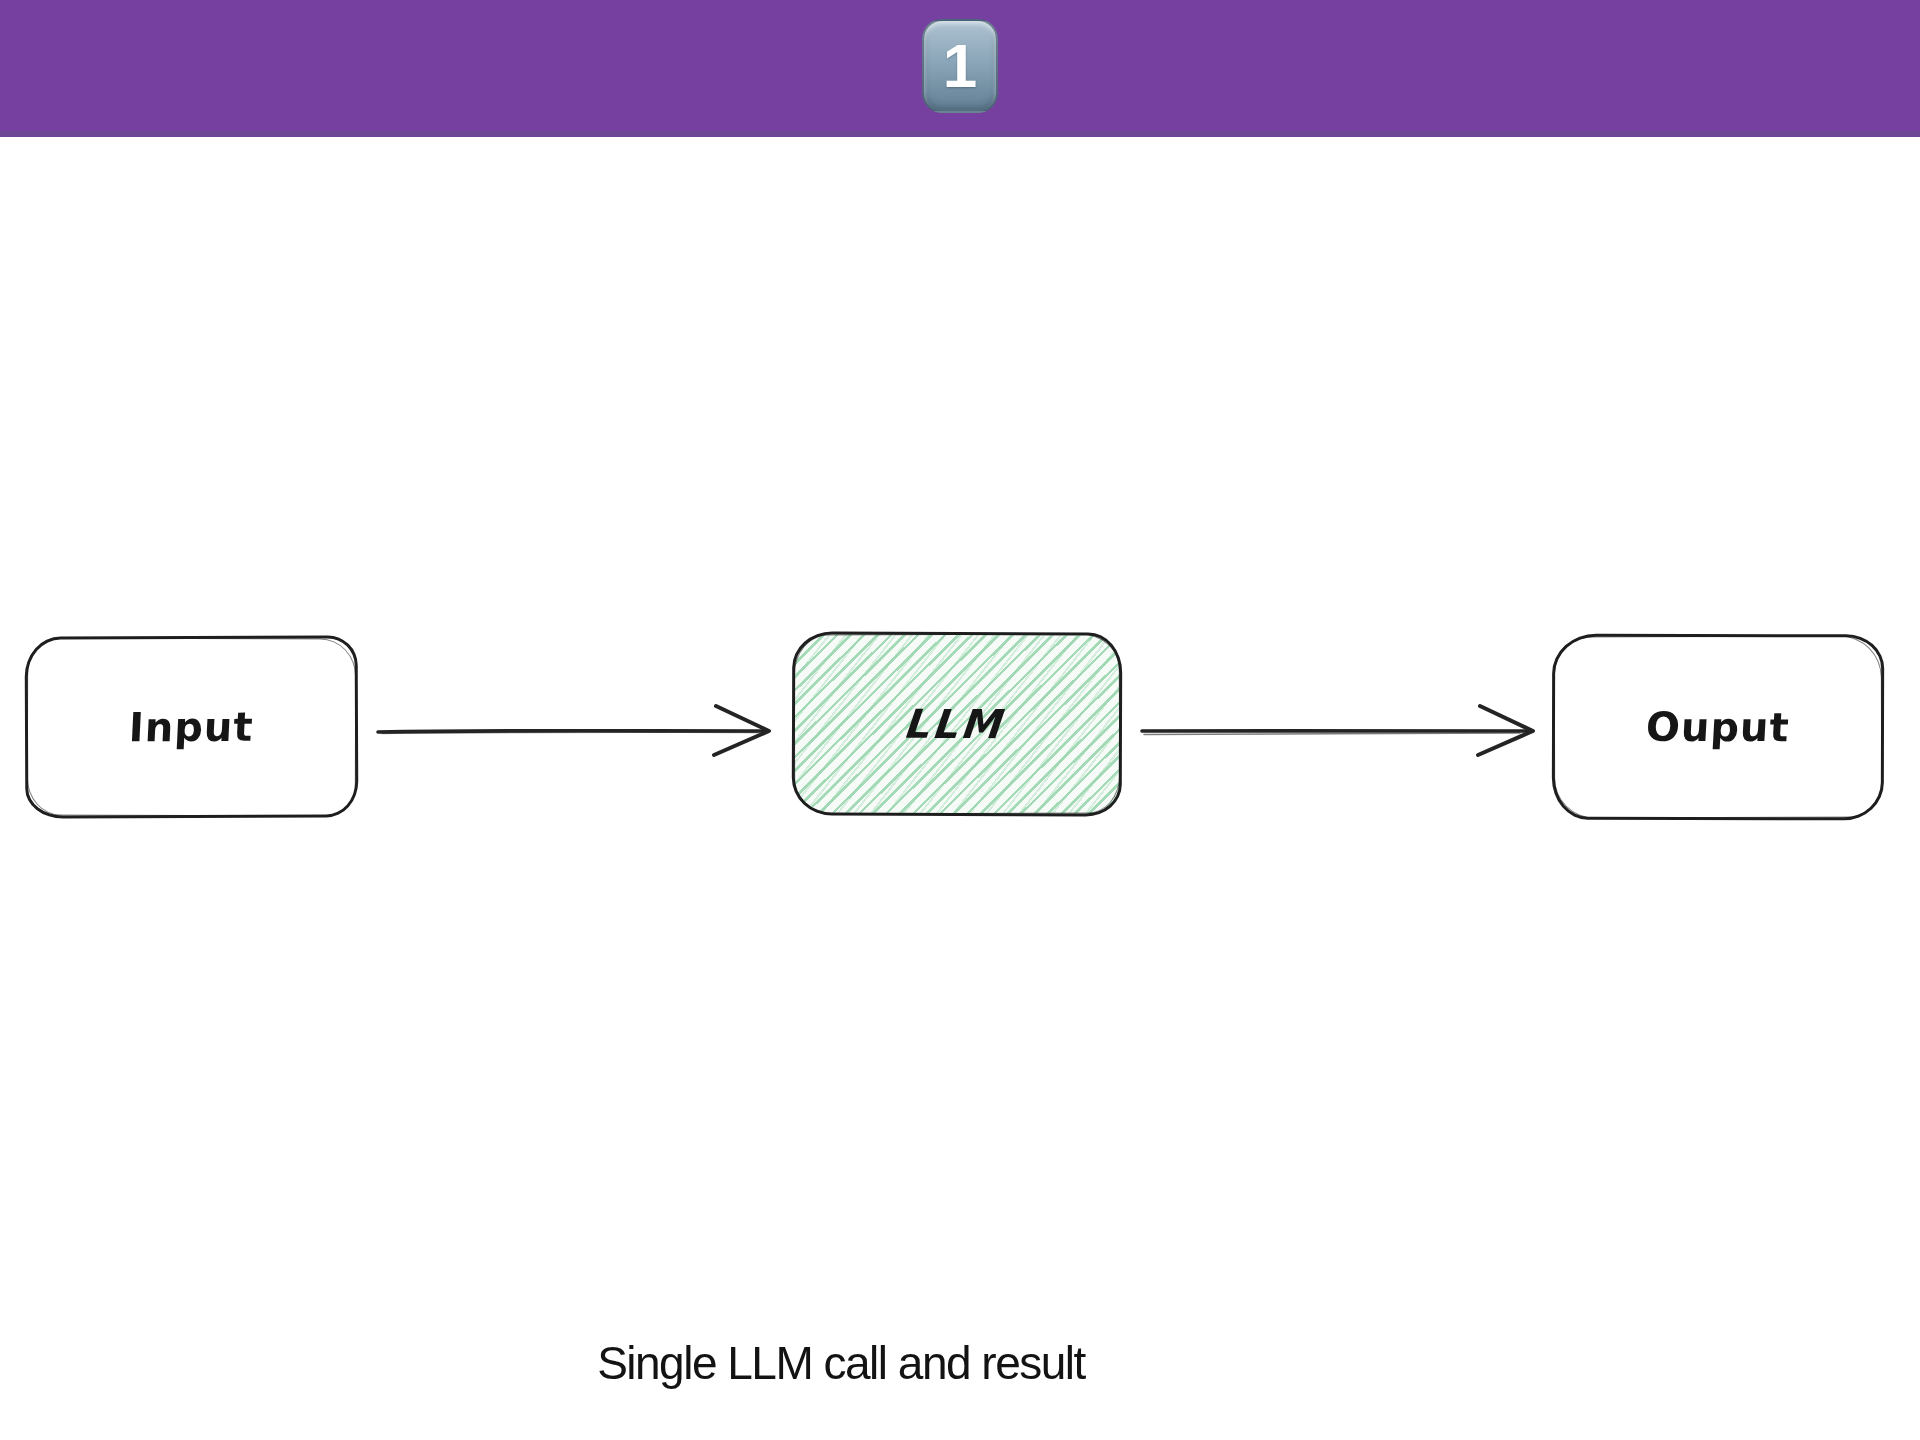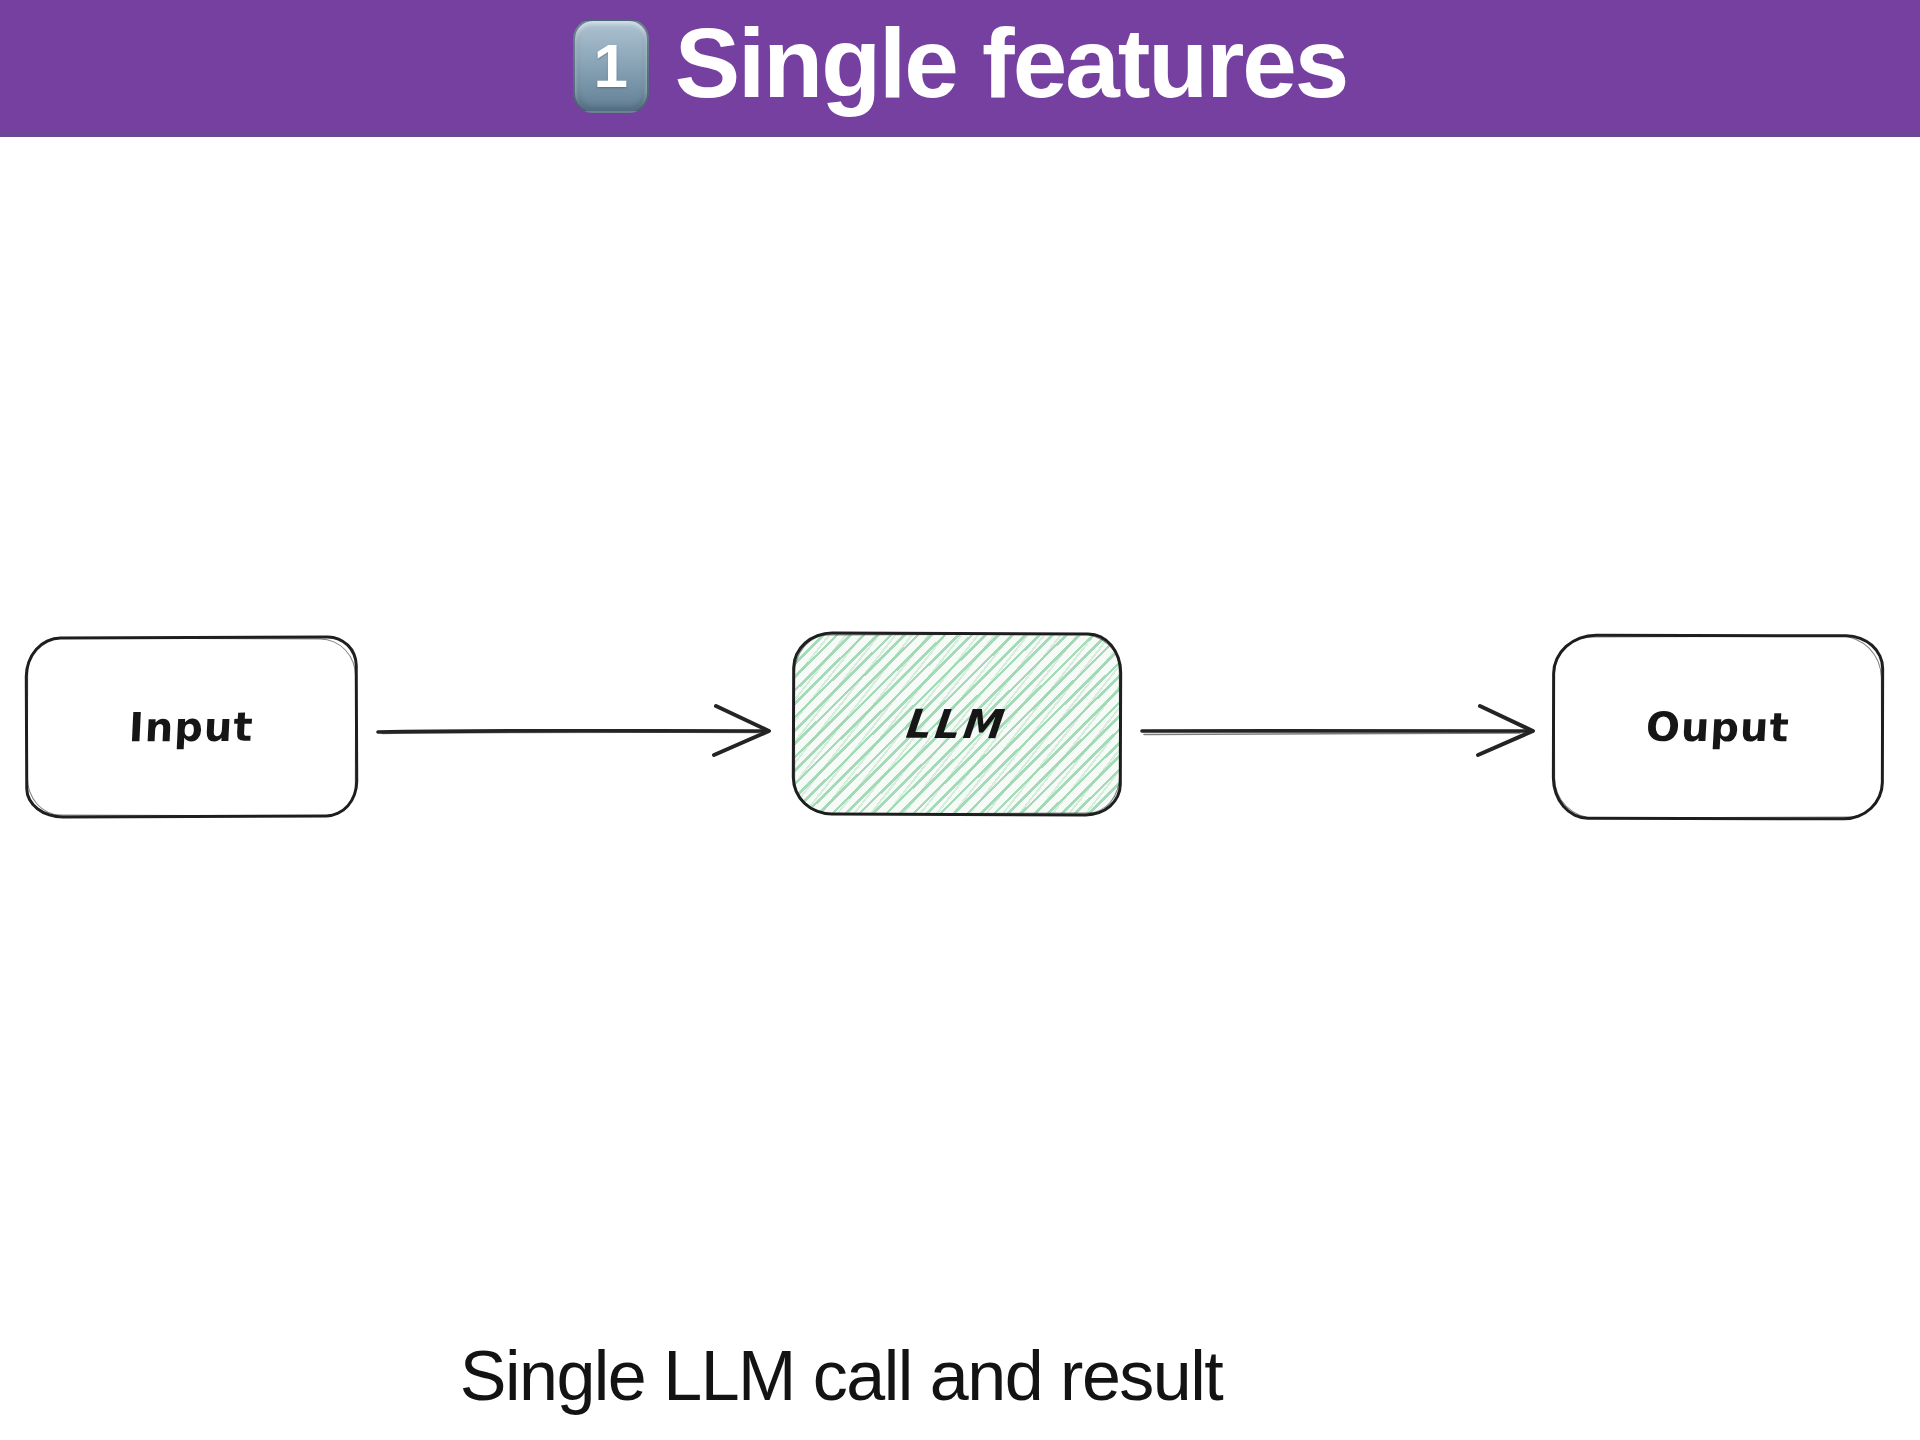--- a/index.html
+++ b/index.html
@@ -88,32 +88,31 @@
   
   .arrow { position: absolute; width: 420px; height: 84px; }
   .arrow-1 { left: 368px; top: 689px; }
   .arrow-2 { left: 1132px; top: 689px; }
   .arrow svg { display: block; width: 100%; height: 100%; }
 
   
   .caption {
     position: absolute; left: 0; top: 1338px; width: 1654px;
     text-align: center;
-    font-size: 70px; font-weight: 300; color: #131313;
+    font-size: 46px; font-weight: 300; color: #131313;
     letter-spacing: -1.5px; line-height: 1.1; padding-left: 28px;
   }
 </style>
 </head>
 <body>
 
 <div class="header">
   <div class="keycap">
     <span class="keycap-digit">1</span>
   </div>
-  <div class="page-title">Single features</div>
 </div>
 
 <div>
 
   <div class="node node-input">
     <span class="node-label">Input</span>
   </div>
 
   <div class="arrow arrow-1">
     <svg viewBox="0 0 420 84" fill="none" xmlns="http://www.w3.org/2000/svg">

